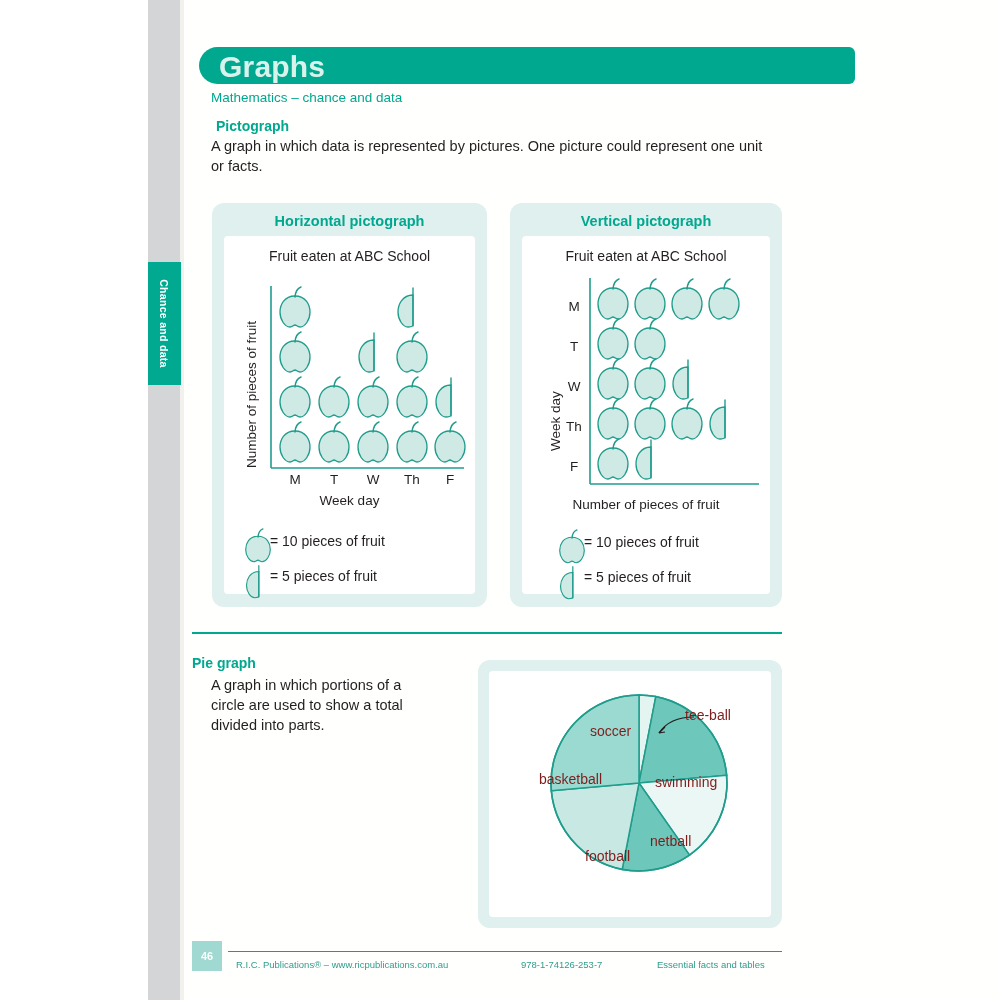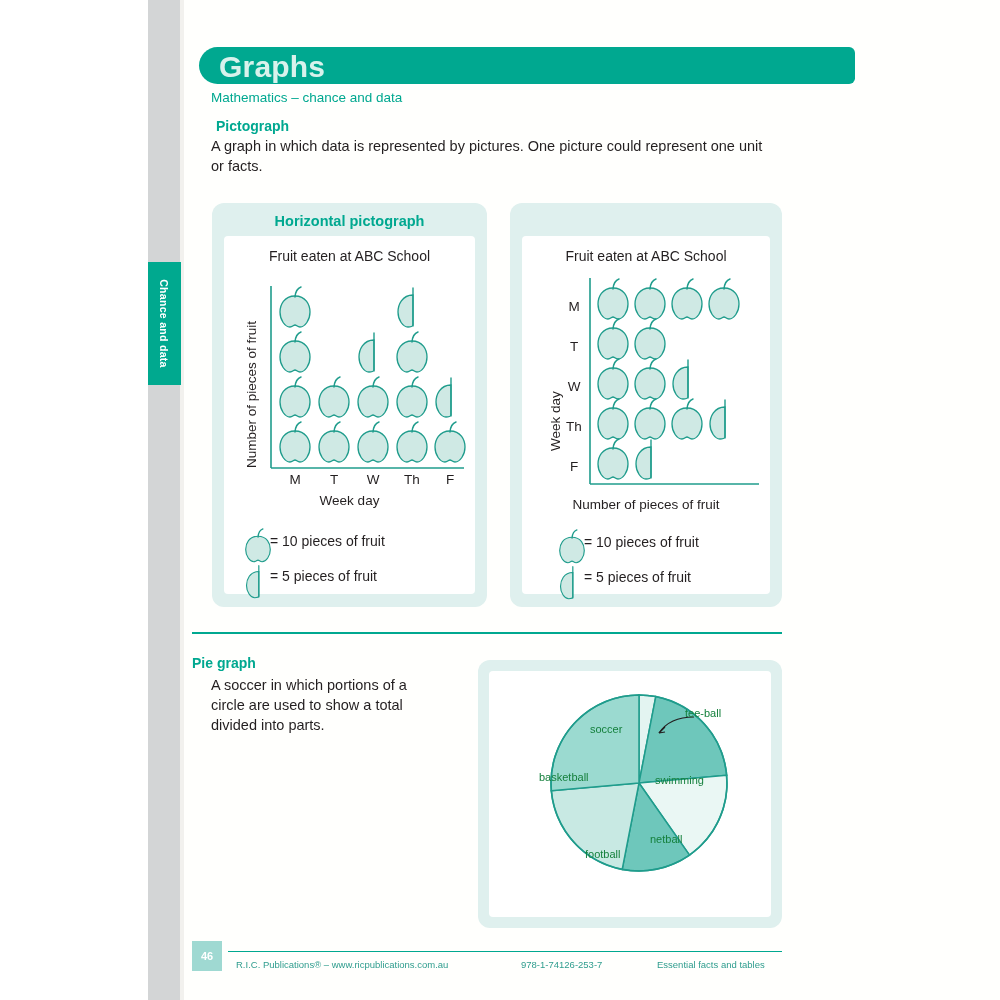--- a/index.html
+++ b/index.html
@@ -81,21 +81,21 @@
   .footer-rule{position:absolute;background:#00a890;height:1.4px;}
   .pagenum-box{
     position:absolute;background:#9fd9d2;display:flex;
     align-items:center;justify-content:center;
     color:#ffffff;font-size:11px;font-weight:bold;
   }
   .footer-text{
     position:absolute;color:#2f9d8e;font-size:9.5px;white-space:nowrap;
   }
   .pie-label{
-    position:absolute;color:#15803d;font-size:11px;white-space:nowrap;
+    position:absolute;color:#7f1d1d;font-size:14px;white-space:nowrap;
   }
   svg{display:block;overflow:visible;}
 </style>
 </head>
 <body>
 
 <div class="canvas">
 
   <div class="gutter"></div>
   <div class="gutter-edge"></div>
@@ -174,20 +174,21 @@
           <path d="M1,3 C-10,3 -14,13 -14,20 C-14,28 -9,35 -4,35 C-1.5,35 1,34 1,33 Z" fill="#cfe9e4" stroke="#1f9c8c" stroke-width="1.4"></path>
           <path d="M1,34 L1,-4" fill="none" stroke="#1f9c8c" stroke-width="1.5" stroke-linecap="round"></path>
         </g>
       </svg>
       <div class="legend-text" style="left:46px;top:297px;">= 10 pieces of fruit</div>
       <div class="legend-text" style="left:46px;top:332px;">= 5 pieces of fruit</div>
     </div>
   </div>
 
   <div class="panel" style="left:510px;top:203px;width:272px;height:404px;">
+    <div class="panel-title">Vertical pictograph</div>
     <div class="panel-inner" style="left:12px;top:33px;width:248px;height:358px;">
 
       <div class="chart-title" style="top:12px;">Fruit eaten at ABC School</div>
 
       <div class="vlabel" style="left:26px;top:215px;">Week day</div>
 
       <svg width="248" height="358" style="position:absolute;left:0;top:0;">
         <defs>
           <g id="appleFullV">
             <path d="M0,4 C-11,4 -15,13 -15,20 C-15,28 -10,35 -5,35 C-2.5,35 -1.5,33 0,33 C1.5,33 2.5,35 5,35 C10,35 15,28 15,20 C15,13 11,4 0,4 Z" fill="#cfe9e4" stroke="#1f9c8c" stroke-width="1.3"></path>
@@ -242,21 +243,21 @@
         </g>
       </svg>
       <div class="legend-text" style="left:62px;top:298px;">= 10 pieces of fruit</div>
       <div class="legend-text" style="left:62px;top:333px;">= 5 pieces of fruit</div>
     </div>
   </div>
 
   <div class="divider" style="left:192px;top:632px;width:590px;"></div>
 
   <div class="h-section" style="left:192px;top:655px;">Pie graph</div>
-  <div class="body-text" style="left:211px;top:675px;width:215px;">A soccer in which portions of a circle are used to show a total divided into parts.</div>
+  <div class="body-text" style="left:211px;top:675px;width:215px;">A graph in which portions of a circle are used to show a total divided into parts.</div>
 
   <div class="panel" style="left:478px;top:660px;width:304px;height:268px;">
     <div class="panel-inner" style="left:11px;top:11px;width:282px;height:246px;">
 
 
       <svg width="282" height="246" style="position:absolute;left:0;top:0;">
 
         <path d="M150,112 L150,24 A88,88 0 0,1 166.8,25.6 Z" fill="#e3f4f1" stroke="#1f9c8c" stroke-width="1.5"></path>
 
         <path d="M150,112 L166.8,25.6 A88,88 0 0,1 237.7,104.3 Z" fill="#6ec7bb" stroke="#1f9c8c" stroke-width="1.5"></path>

